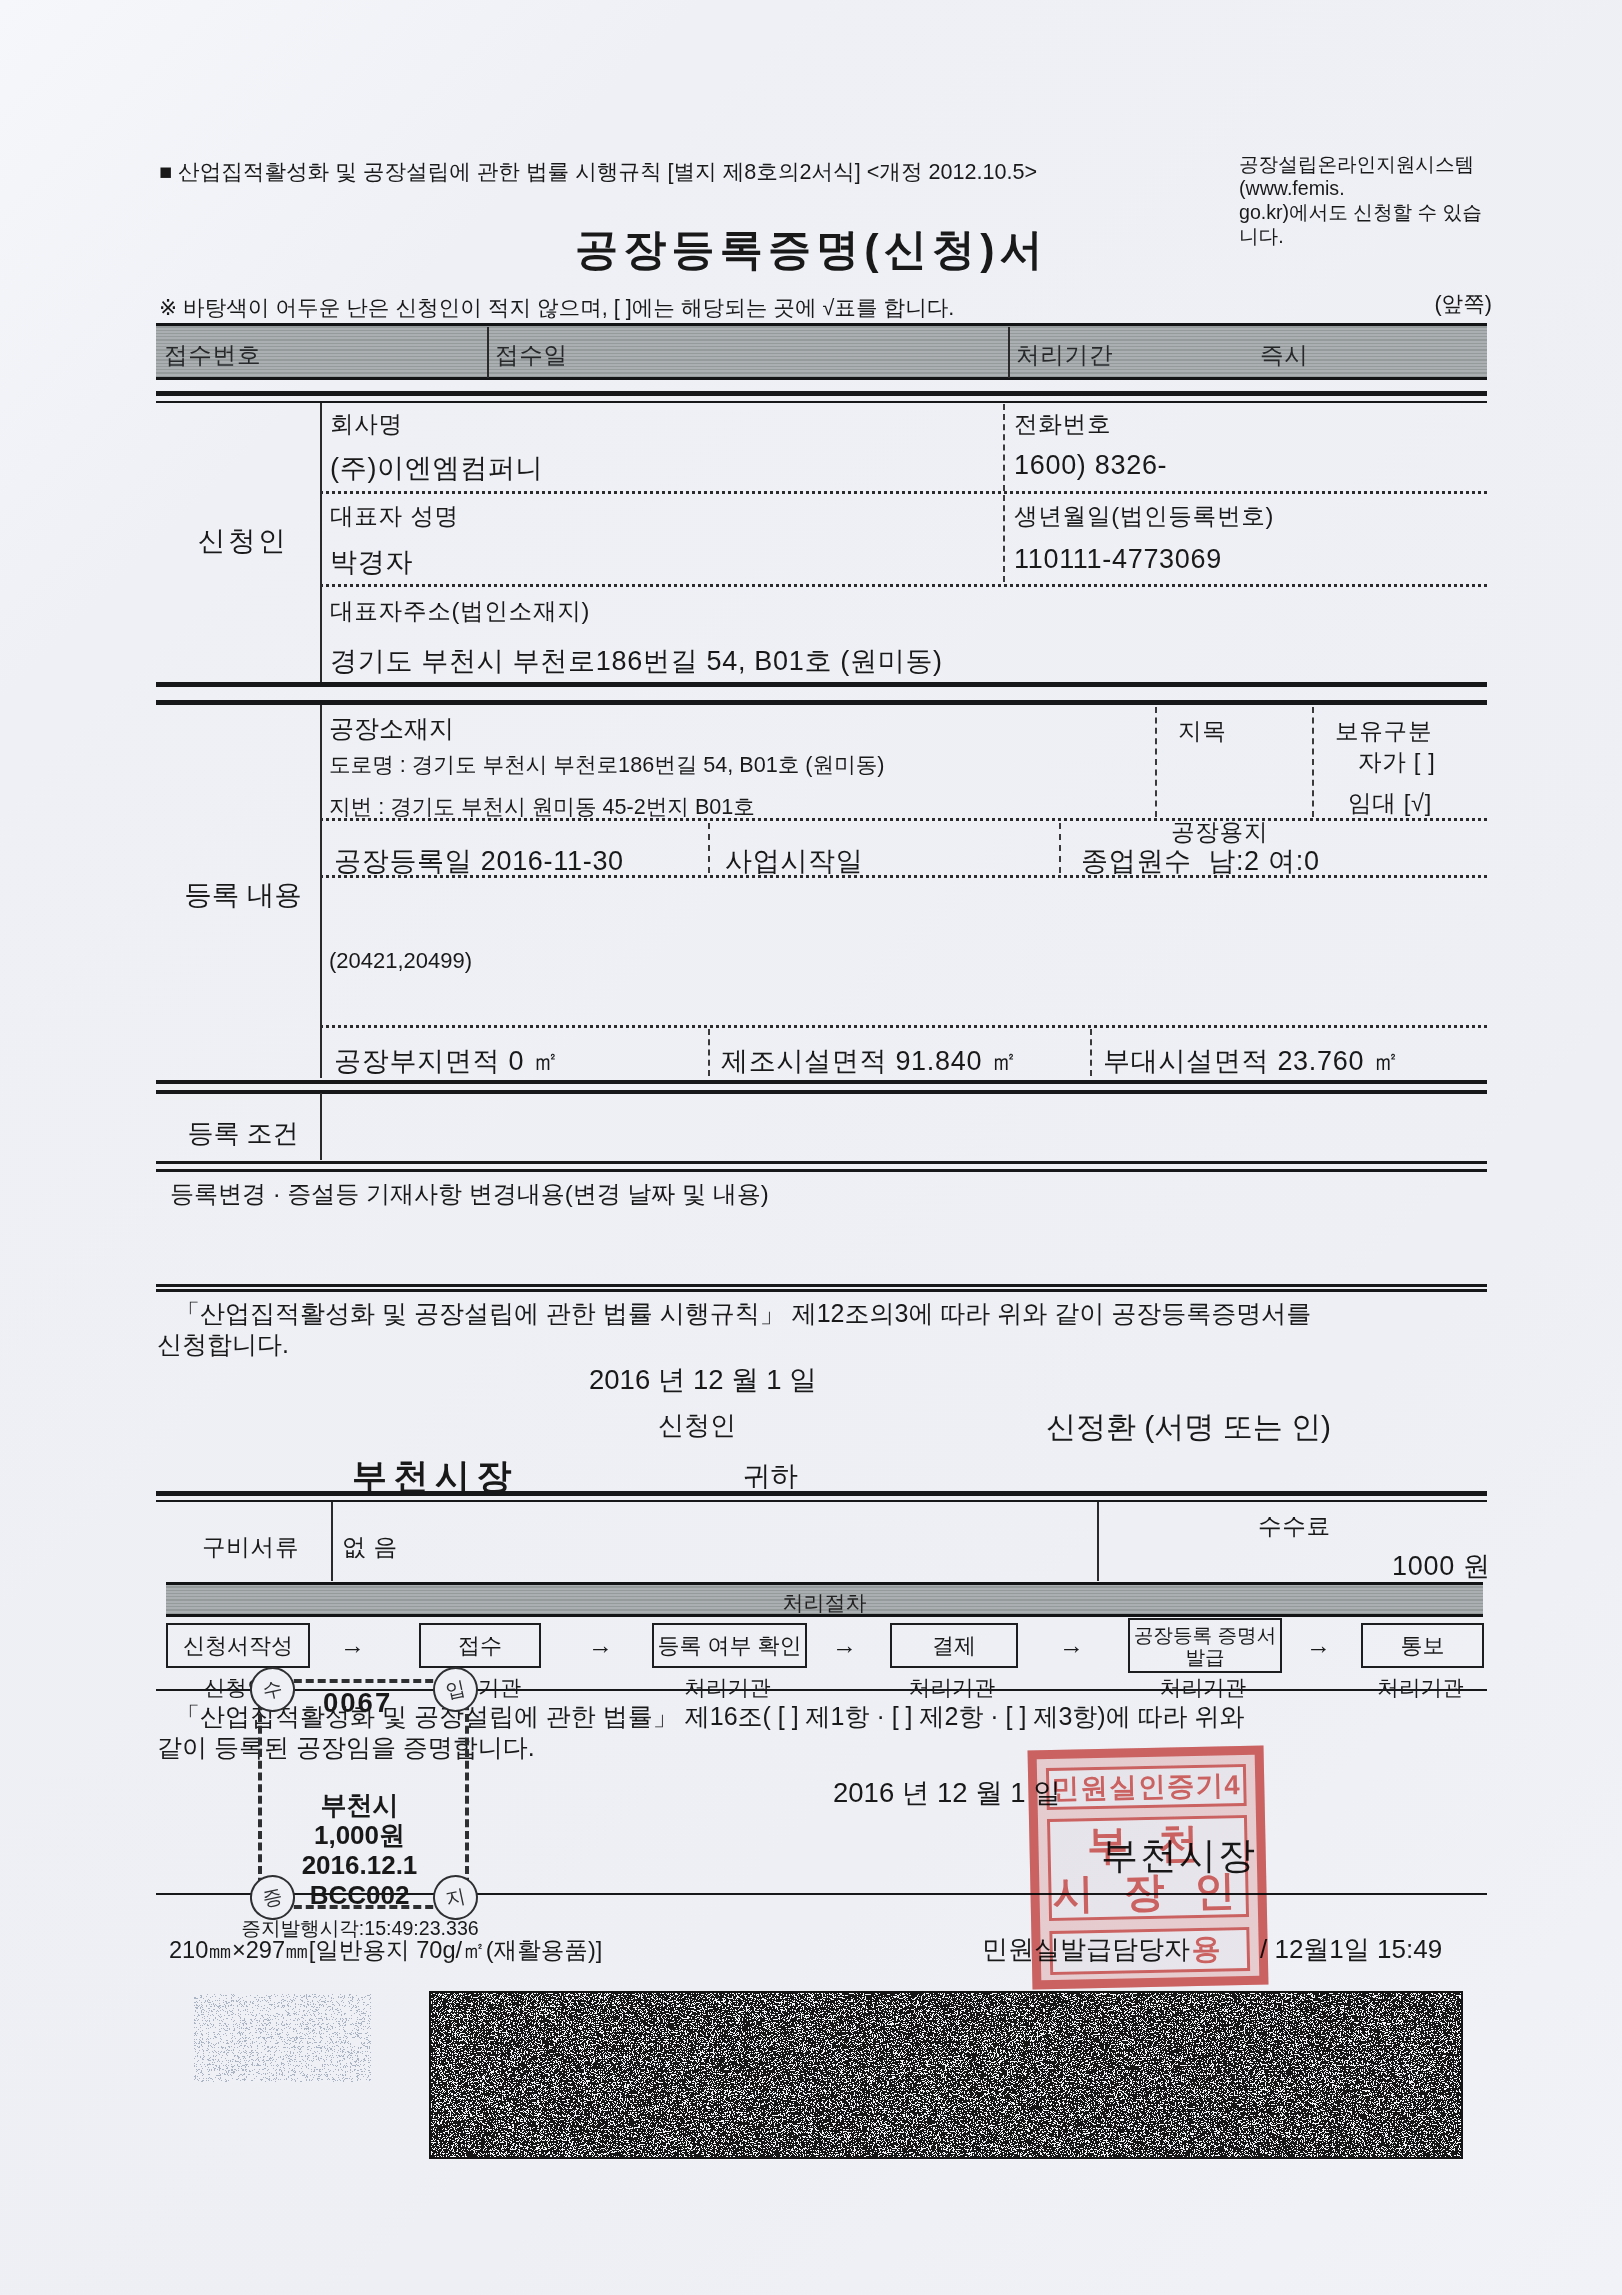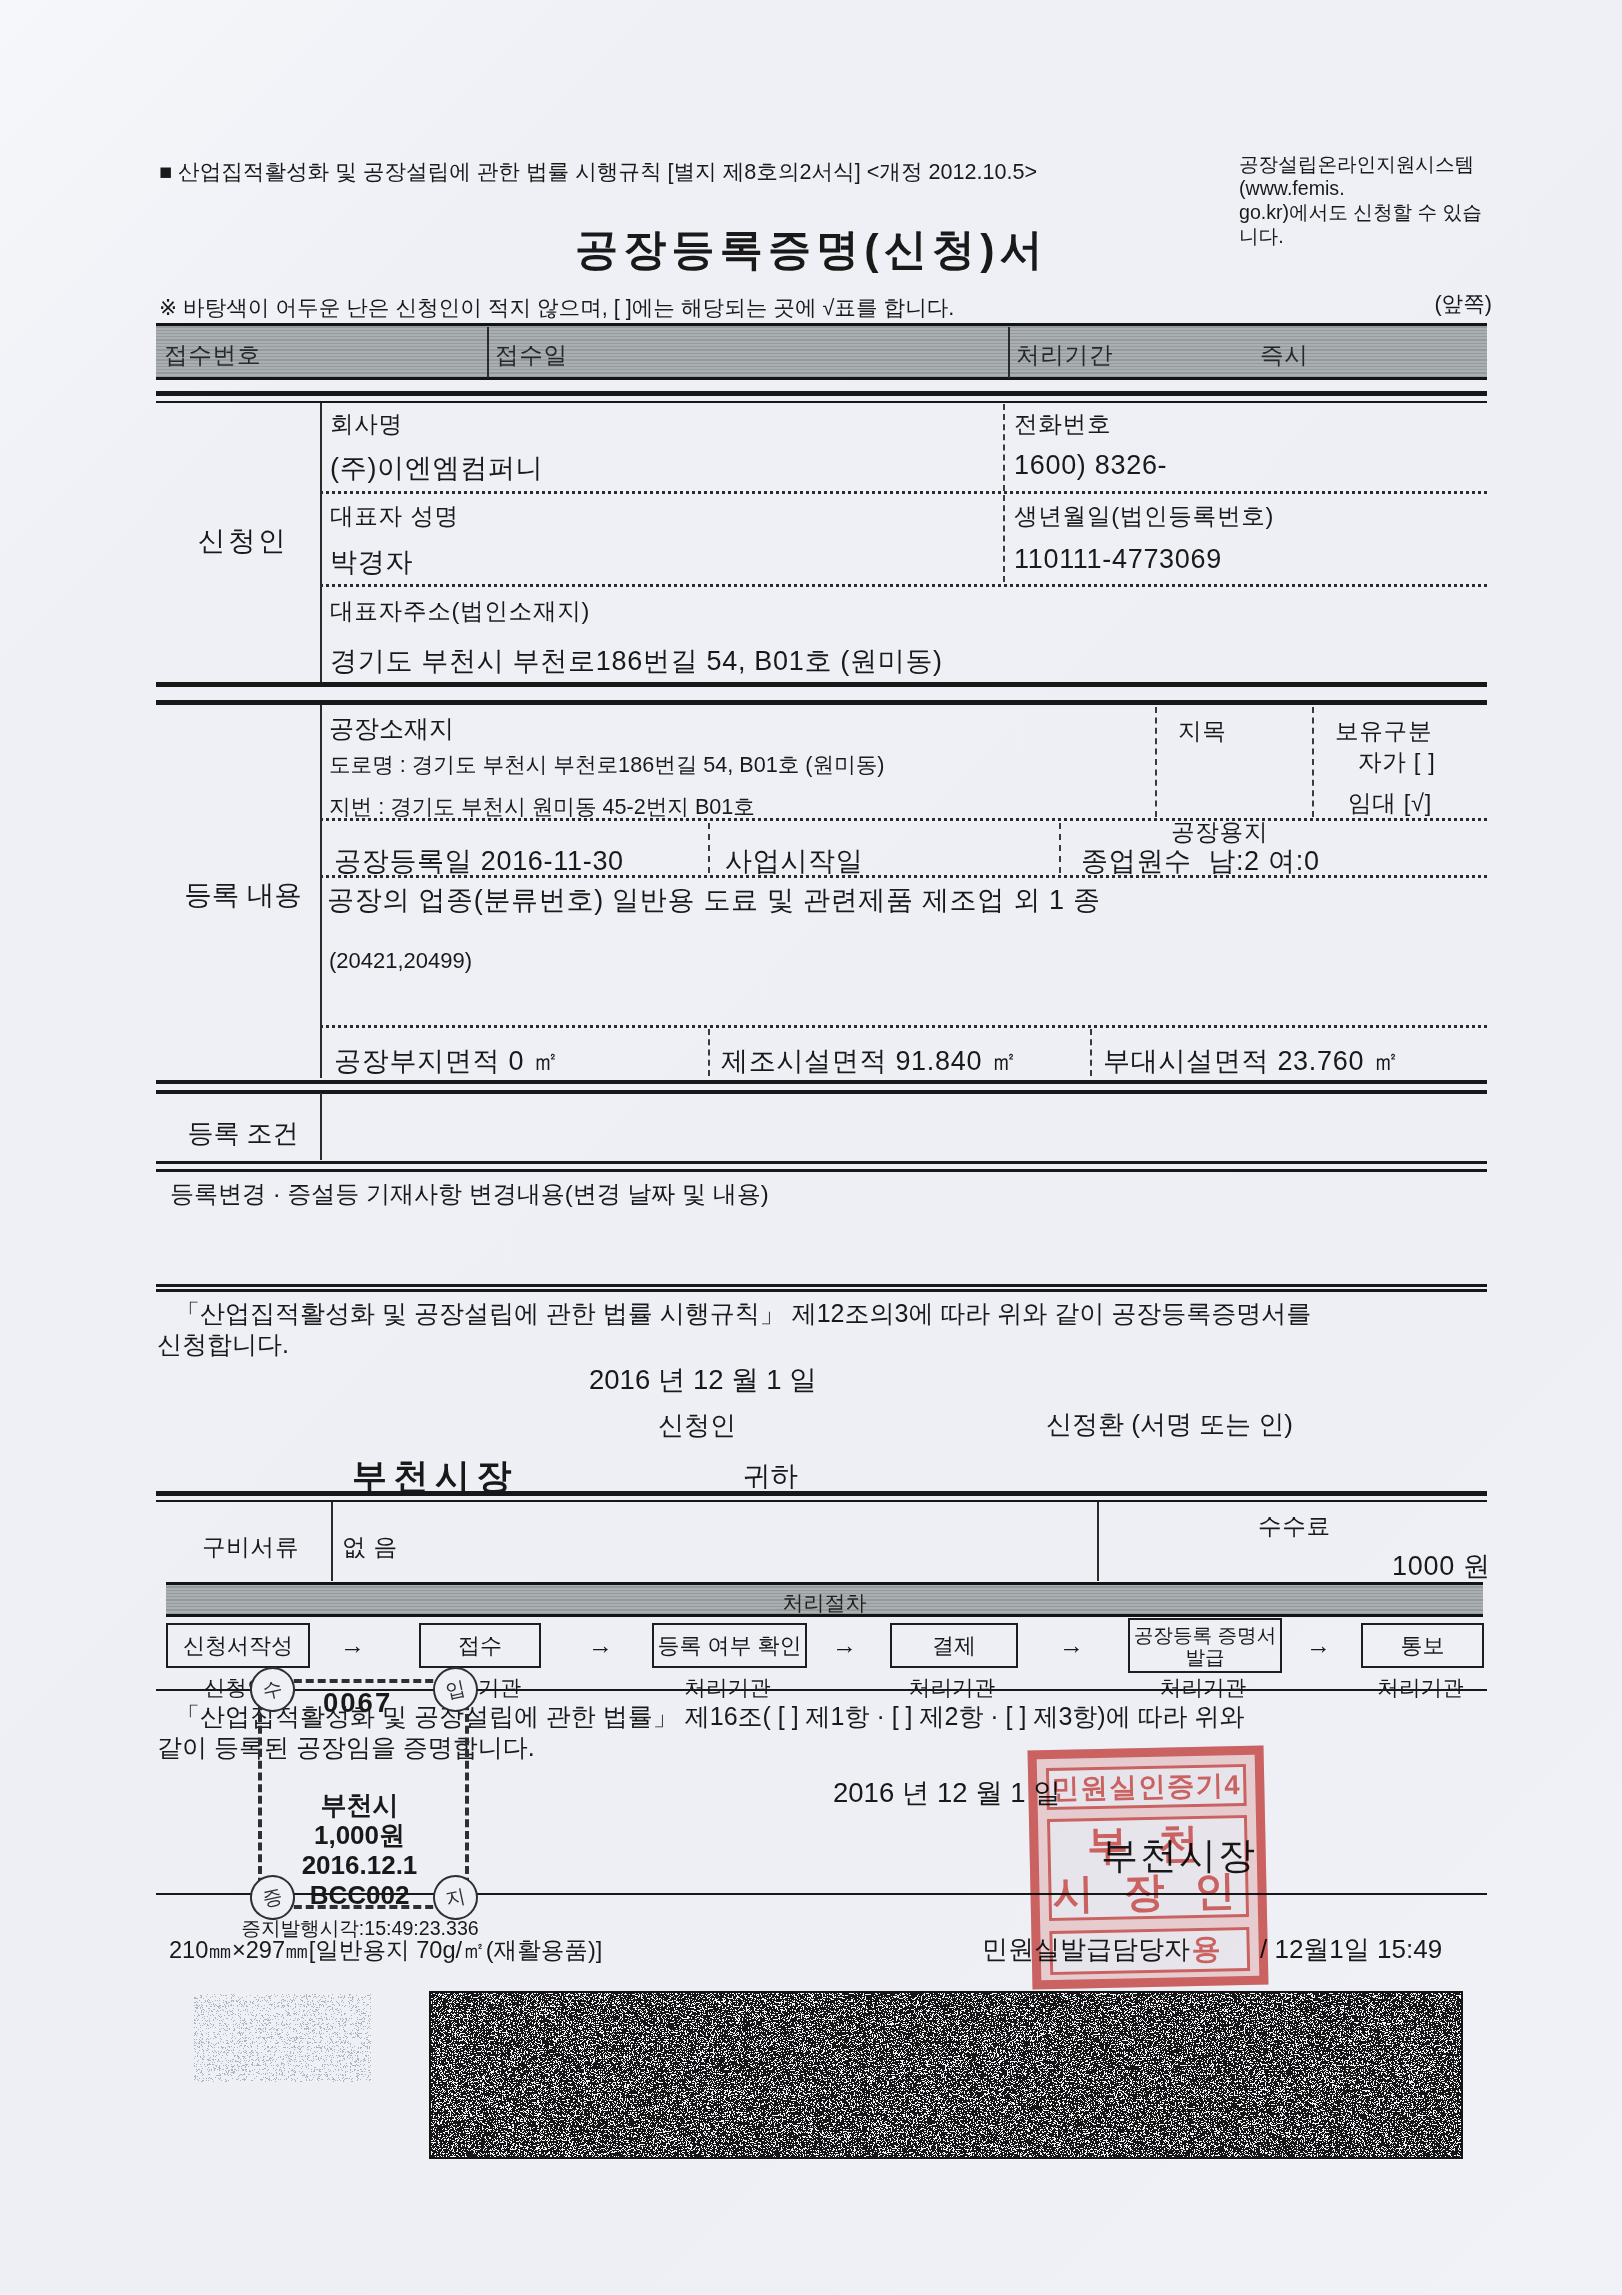--- a/index.html
+++ b/index.html
@@ -126,24 +126,20 @@
   <div class="vdash" style="left:708px;top:823px;height:50px;"></div>
   <div class="abs val" style="left:725px;top:843px;">사업시작일</div>
   <div class="vdash" style="left:1059px;top:823px;height:50px;"></div>
   <div class="abs val" style="left:1081px;top:843px;">
     <span>종업원수</span>&nbsp;
     <span>남:2  여:0</span>
   </div>
 
   <div class="dotline" style="left:320px;top:875px;width:1167px;"></div>
 
-  <div class="abs val" style="left:327px;top:882px;">
-    <span>공장의 업종(분류번호)</span>
-    <span>일반용 도료 및 관련제품 제조업 외 1 종</span>
-  </div>
   <div class="abs" style="left:329px;top:948px;font-size:22px;">(20421,20499)</div>
 
   <div class="dotline" style="left:320px;top:1025px;width:1167px;"></div>
 
   <div class="abs val" style="left:334px;top:1043px;">
     <span>공장부지면적</span>
     <span>0 ㎡</span>
   </div>
   <div class="vdash" style="left:708px;top:1029px;height:47px;"></div>
   <div class="abs val" style="left:721px;top:1043px;">
@@ -166,21 +162,21 @@
   <div class="abs" style="left:170px;top:1178px;font-size:24px;">등록변경 · 증설등 기재사항 변경내용(변경 날짜 및 내용)</div>
 
   <div class="hbar" style="left:156px;top:1284px;width:1331px;height:3.3px;"></div>
   <div class="hbar" style="left:156px;top:1289px;width:1331px;height:2.6px;"></div>
 
   <div class="abs" style="left:175px;top:1297px;font-size:25px;">「산업집적활성화 및 공장설립에 관한 법률 시행규칙」  제12조의3에 따라 위와 같이 공장등록증명서를</div>
   <div class="abs" style="left:157px;top:1328px;font-size:25px;">신청합니다.</div>
 
   <div class="abs" style="left:589px;top:1362px;font-size:27.5px;">2016 년 12 월 1 일</div>
   <div class="abs" style="left:658px;top:1408px;font-size:26px;">신청인</div>
-  <div class="abs" style="left:1046px;top:1407px;font-size:26px;">신정환  (서명 또는 인)</div>
+  <div class="abs" style="left:1046px;top:1407px;font-size:30px;">신정환  (서명 또는 인)</div>
 
   <div class="abs" style="left:352px;top:1453px;font-size:35px;font-weight:bold;letter-spacing:6.5px;">부천시장</div>
   <div class="abs" style="left:743px;top:1458px;font-size:27.5px;">귀하</div>
 
   <div class="hbar" style="left:156px;top:1491px;width:1331px;height:4.6px;"></div>
   <div class="hbar" style="left:156px;top:1500px;width:1331px;height:2px;"></div>
   <div class="vline" style="left:331px;top:1502px;height:79px;"></div>
   <div class="vline" style="left:1097px;top:1502px;height:79px;"></div>
   <div class="abs lbl" style="left:202px;top:1531px;">구비서류</div>
   <div class="abs lbl" style="left:342px;top:1531px;">없 음</div>

